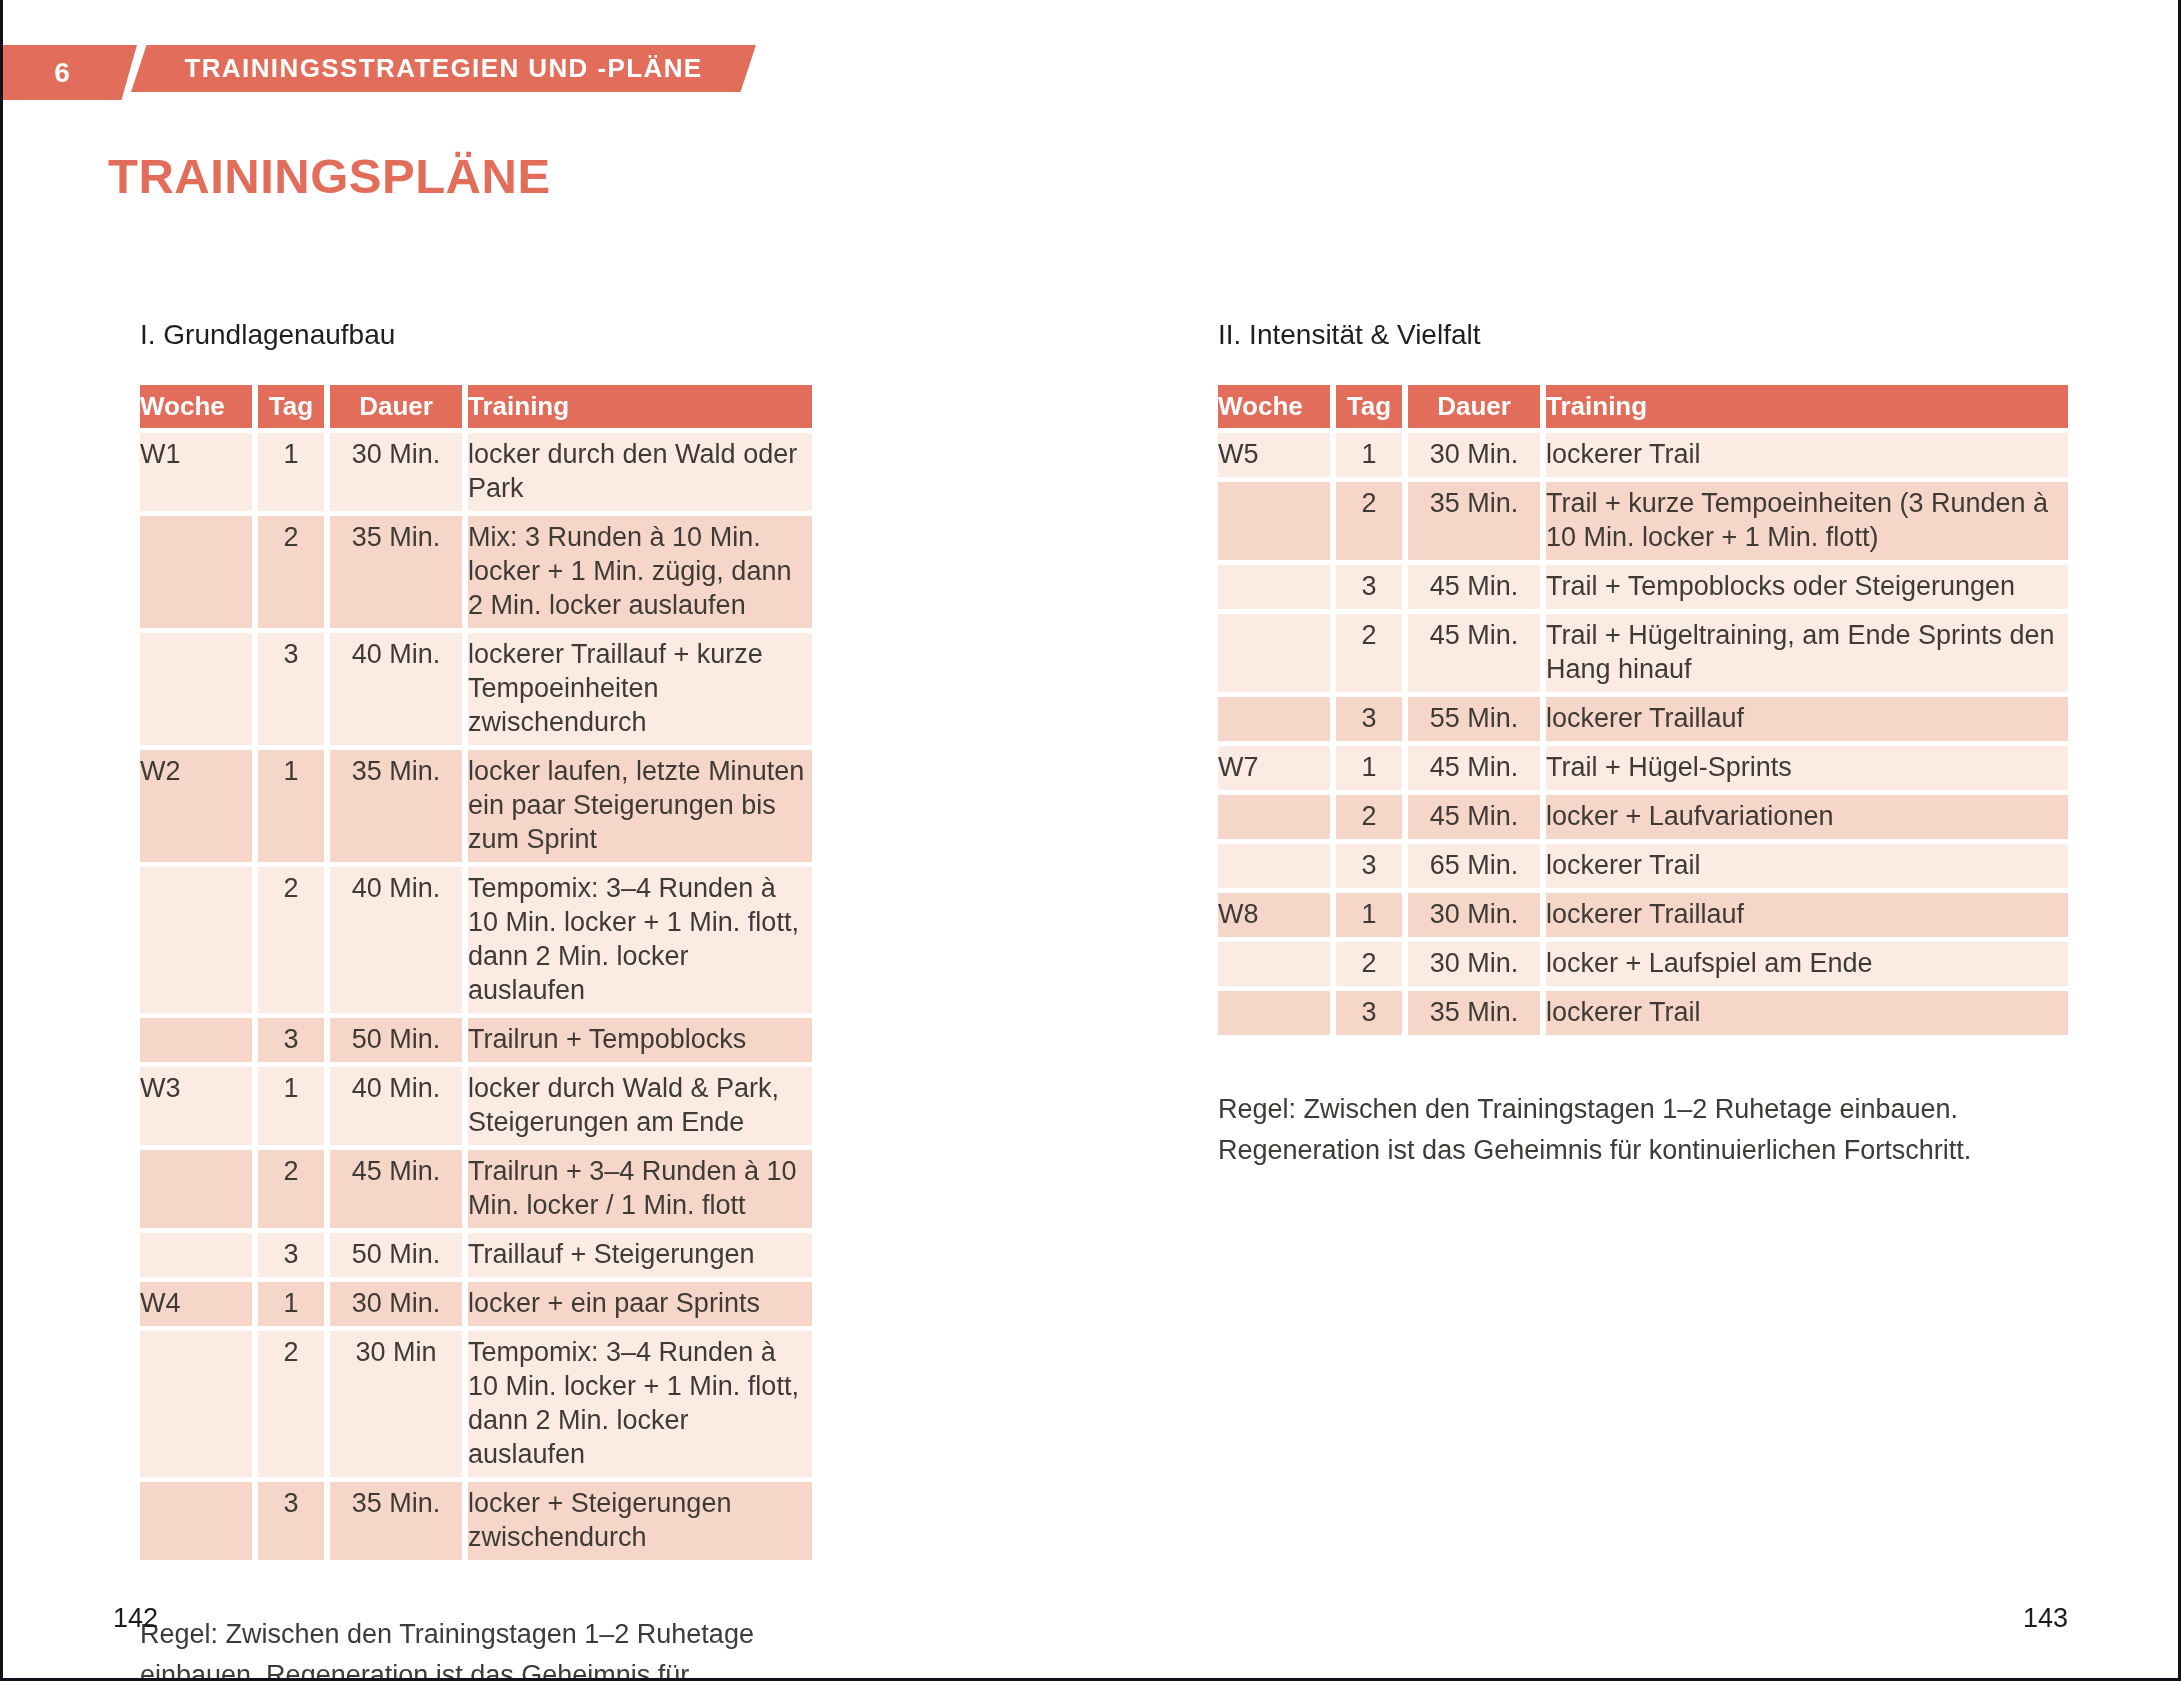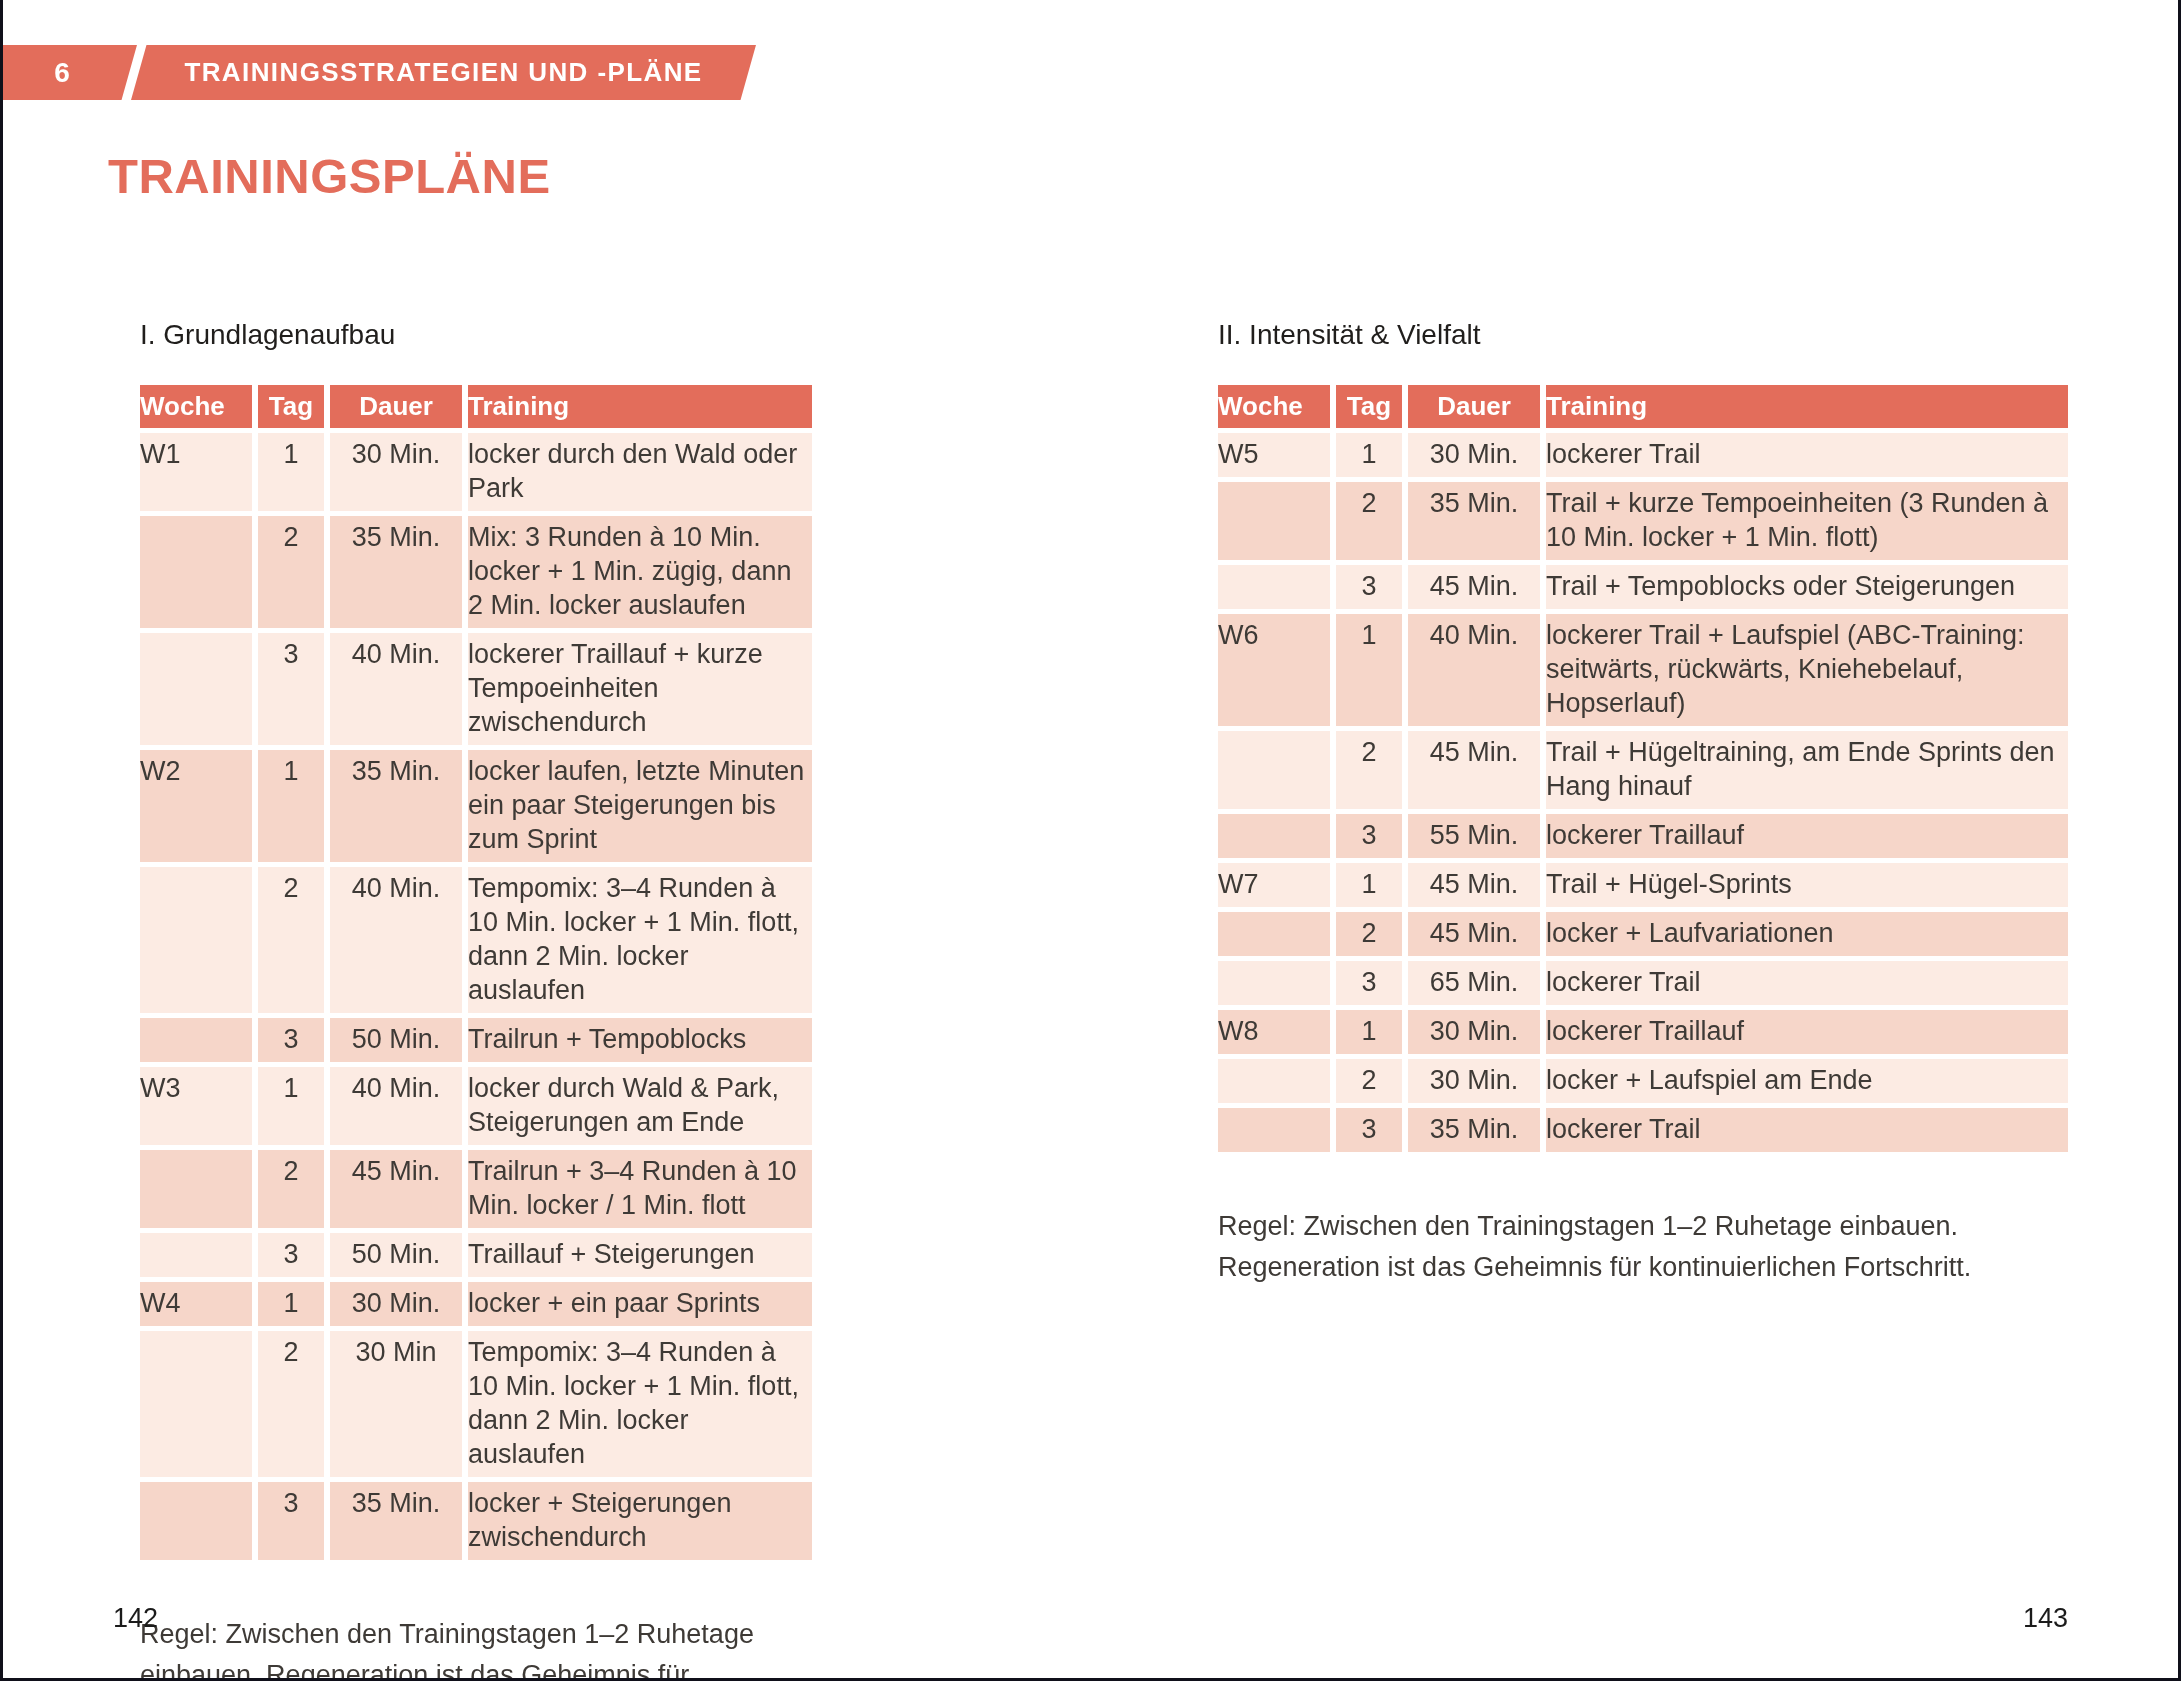--- a/index.html
+++ b/index.html
@@ -20,21 +20,21 @@
 
   
   .banner-chapter{
     position:absolute;left:0;top:45px;width:137px;height:55px;
     background:var(--accent);
     clip-path:polygon(0 0,100% 0,calc(100% - 15.5px) 100%,0 100%);
     display:flex;align-items:center;justify-content:center;
   }
   .banner-chapter span{color:#fff;font-size:28px;font-weight:700;padding-right:12.7px;}
   .banner-main{
-    position:absolute;left:131px;top:45px;width:625px;height:55px;
+    position:absolute;left:131px;top:45px;width:625px;height:47px;
     background:var(--accent);
     clip-path:polygon(15.5px 0,100% 0,calc(100% - 15.5px) 100%,0 100%);
     display:flex;align-items:center;justify-content:center;
   }
   .banner-main span{
     color:#fff;font-size:26px;font-weight:700;letter-spacing:1.4px;
   }
 
   .doc-title{
     position:absolute;left:108px;top:142px;
@@ -227,26 +227,20 @@
             <td class="t-day">2</td>
             <td class="t-dur">35 Min.</td>
             <td class="t-train">Trail + kurze Tempoeinheiten (3 Runden à 10 Min. locker + 1 Min. flott)</td>
           </tr>
           <tr class="row-light">
             <td class="t-week"></td>
             <td class="t-day">3</td>
             <td class="t-dur">45 Min.</td>
             <td class="t-train">Trail + Tempoblocks oder Steigerungen</td>
           </tr>
-          <tr class="row-dark">
-            <td class="t-week">W6</td>
-            <td class="t-day">1</td>
-            <td class="t-dur">40 Min.</td>
-            <td class="t-train">lockerer Trail + Laufspiel (ABC-Training: seitwärts, rückwärts, Kniehebelauf, Hopserlauf)</td>
-          </tr>
           <tr class="row-light">
             <td class="t-week"></td>
             <td class="t-day">2</td>
             <td class="t-dur">45 Min.</td>
             <td class="t-train">Trail + Hügeltraining, am Ende Sprints den Hang hinauf</td>
           </tr>
           <tr class="row-dark">
             <td class="t-week"></td>
             <td class="t-day">3</td>
             <td class="t-dur">55 Min.</td>

